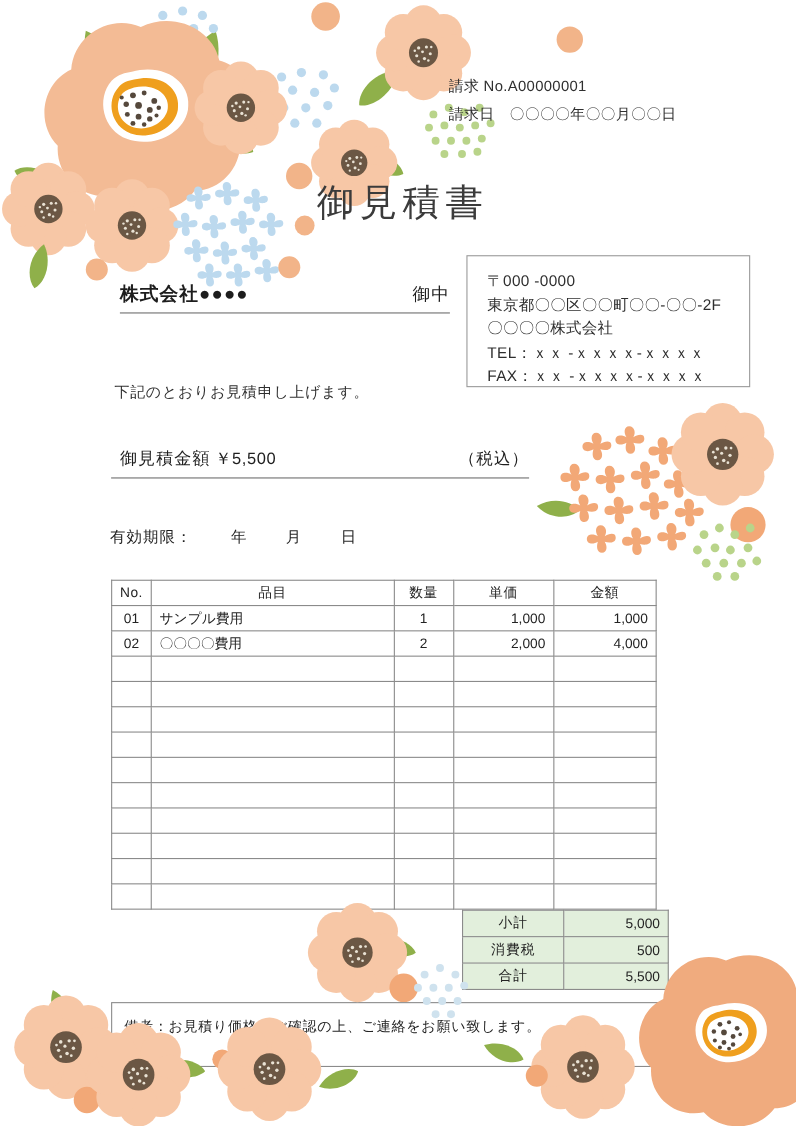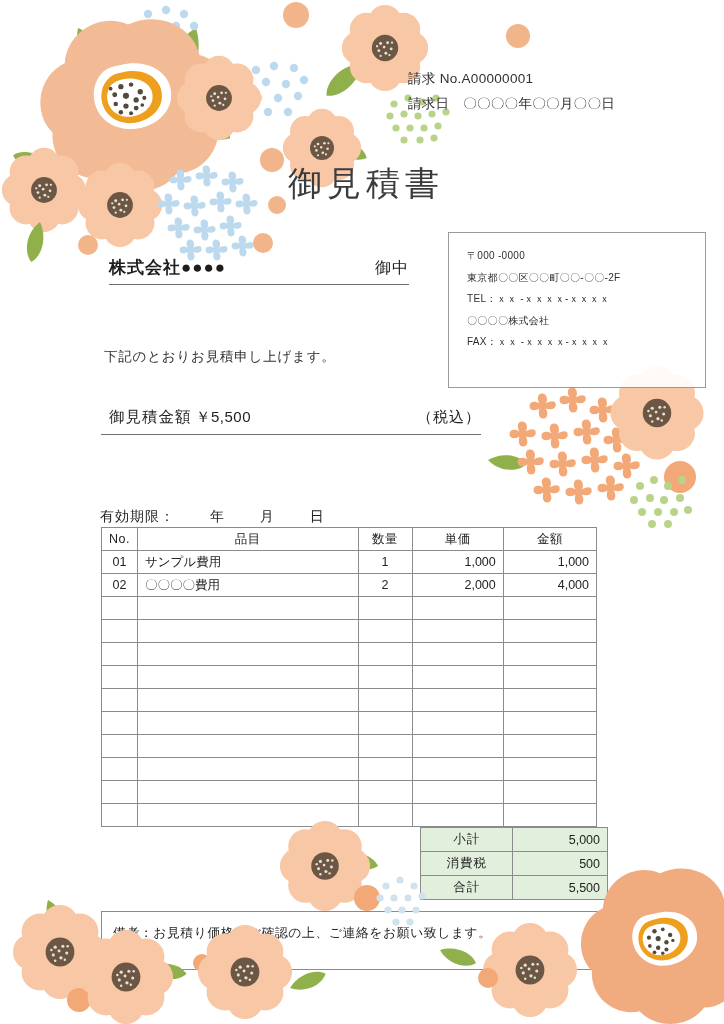--- a/index.html
+++ b/index.html
@@ -84,29 +84,28 @@
     letter-spacing: .8px;
     color: #2f2f2f;
   }
 
   
   .sender-box {
     position: absolute;
     left: 424px;
     top: 232px;
     width: 258px;
-    height: 156px;
+    height: 120px;
     border: 1px solid #9a9a9a;
     box-sizing: border-box;
     padding: 12px 0 0 18px;
-    font-size: 10px;
+    font-size: 14px;
     line-height: 21.5px;
     color: #2e2e2e;
     background: rgba(255,255,255,.9);
-    margin-left: 24px;
   }
   .sender-box div { white-space: nowrap; letter-spacing: .3px; }
 
   
   .amount-row {
     position: absolute;
     left: 101px;
     top: 407px;
     width: 380px;
     border-bottom: 1.4px solid #6f6f6f;
@@ -122,21 +121,20 @@
   .amount-row .amt-tax { margin-left: auto; font-size: 15px; }
 
   .validity {
     position: absolute;
     left: 100px;
     top: 480px;
     font-size: 14px;
     letter-spacing: 1px;
     color: #1f1f1f;
     white-space: pre;
-    margin-top: 28px;
   }
 
   
   table.items {
     position: absolute;
     left: 101px;
     top: 527px;
     width: 496px;
     border-collapse: collapse;
     font-size: 12.5px;
@@ -505,22 +503,22 @@
     <div class="recipient">
       <span class="to-name">株式会社●●●●</span>
       <span class="honorific">御中</span>
     </div>
 
     <div class="lead">下記のとおりお見積申し上げます。</div>
 
     <div class="sender-box">
       <div>〒000 -0000</div>
       <div>東京都〇〇区〇〇町〇〇-〇〇-2F</div>
+      <div>〇〇〇〇株式会社</div>
       <div>TEL：ｘｘ -ｘｘｘｘ-ｘｘｘｘ</div>
-      <div>〇〇〇〇株式会社</div>
       <div>FAX：ｘｘ -ｘｘｘｘ-ｘｘｘｘ</div>
     </div>
 
     <div class="amount-row">
       <span class="amt-label">御見積金額</span>
       <span class="amt-value">￥5,500</span>
       <span class="amt-tax">（税込）</span>
     </div>
 
     <div class="validity">有効期限：　　 年　　 月　　 日</div>

